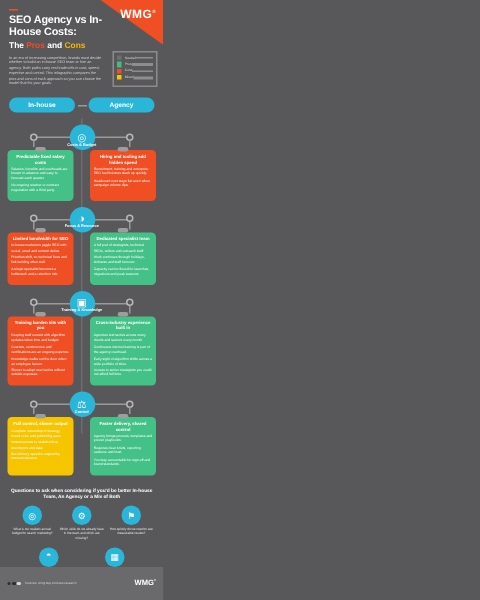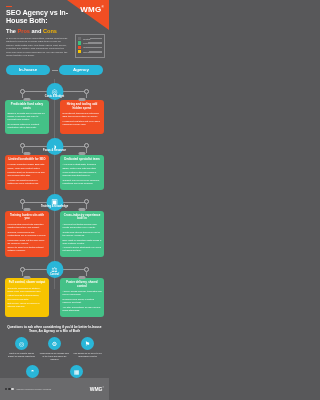--- a/index.html
+++ b/index.html
@@ -141,21 +141,21 @@
 </style>
 </head>
 <body>
 
 <div class="page">
 
   <div class="header">
     <div class="corner"></div>
     <div class="wmg-top"><span>WMG</span><sup>®</sup></div>
     <div class="tick"></div>
-    <div class="h-title">SEO Agency vs In-House Both:</div>
+    <div class="h-title">SEO Agency vs In-House Costs:</div>
     <div class="h-sub"><span>The </span><span class="pros">Pros</span><span> and </span><span class="cons">Cons</span></div>
     <div class="h-body">In an era of increasing competition, brands must decide whether to build an in-house SEO team or hire an agency. Both paths carry real trade-offs in cost, speed, expertise and control. This infographic compares the pros and cons of each approach so you can choose the model that fits your goals.</div>
 
     <div class="legend">
       <div class="legend-row">
         <span class="sw k"></span>
         <span class="lg-txt">Neutral</span>
         <span class="lg-bar"></span>
       </div>
       <div class="legend-row">

